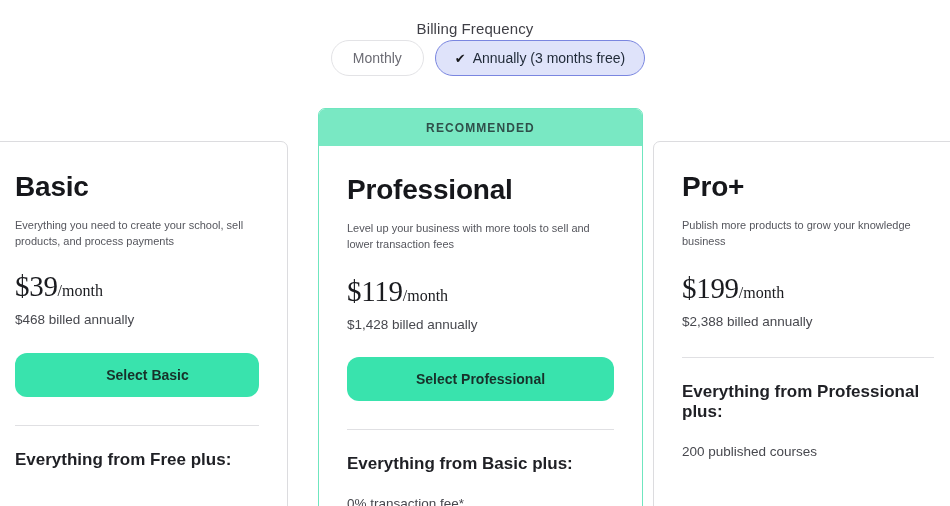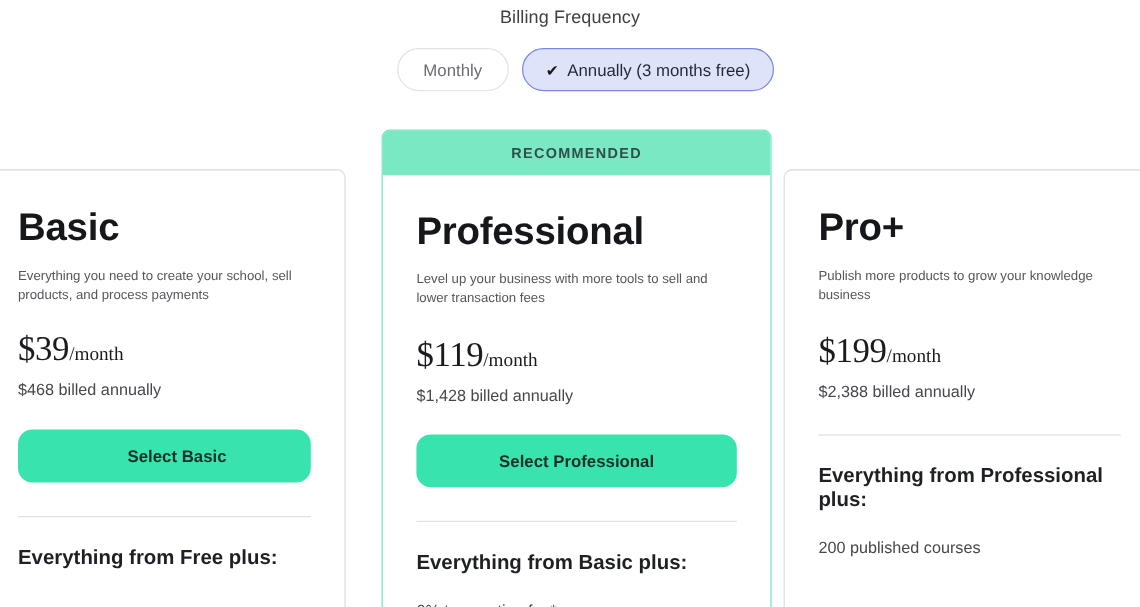--- a/index.html
+++ b/index.html
@@ -15,21 +15,21 @@
   .page {
     position: relative;
     width: 950px;
     height: 506px;
     background: #ffffff;
   }
 
   
   .billing-header {
     position: absolute;
-    top: 6px;
+    top: 20px;
     left: 0;
     width: 950px;
     text-align: center;
   }
 
   .billing-title {
     font-size: 15px;
     color: #3f3f46;
     letter-spacing: 0.1px;
   }
@@ -129,21 +129,21 @@
 
   .card-inner {
     padding: 0 28px;
   }
 
   .card-basic .card-inner { padding-top: 29px; }
   .card-proplus .card-inner { padding-top: 29px; }
   .card-professional .card-inner { padding-top: 28px; }
 
   .plan-title {
-    font-size: 32px;
+    font-size: 28px;
     font-weight: bold;
     color: #16171b;
     letter-spacing: -0.2px;
     margin-bottom: 14px;
   }
 
   .plan-desc {
     font-size: 11px;
     line-height: 1.46;
     color: #55565d;

